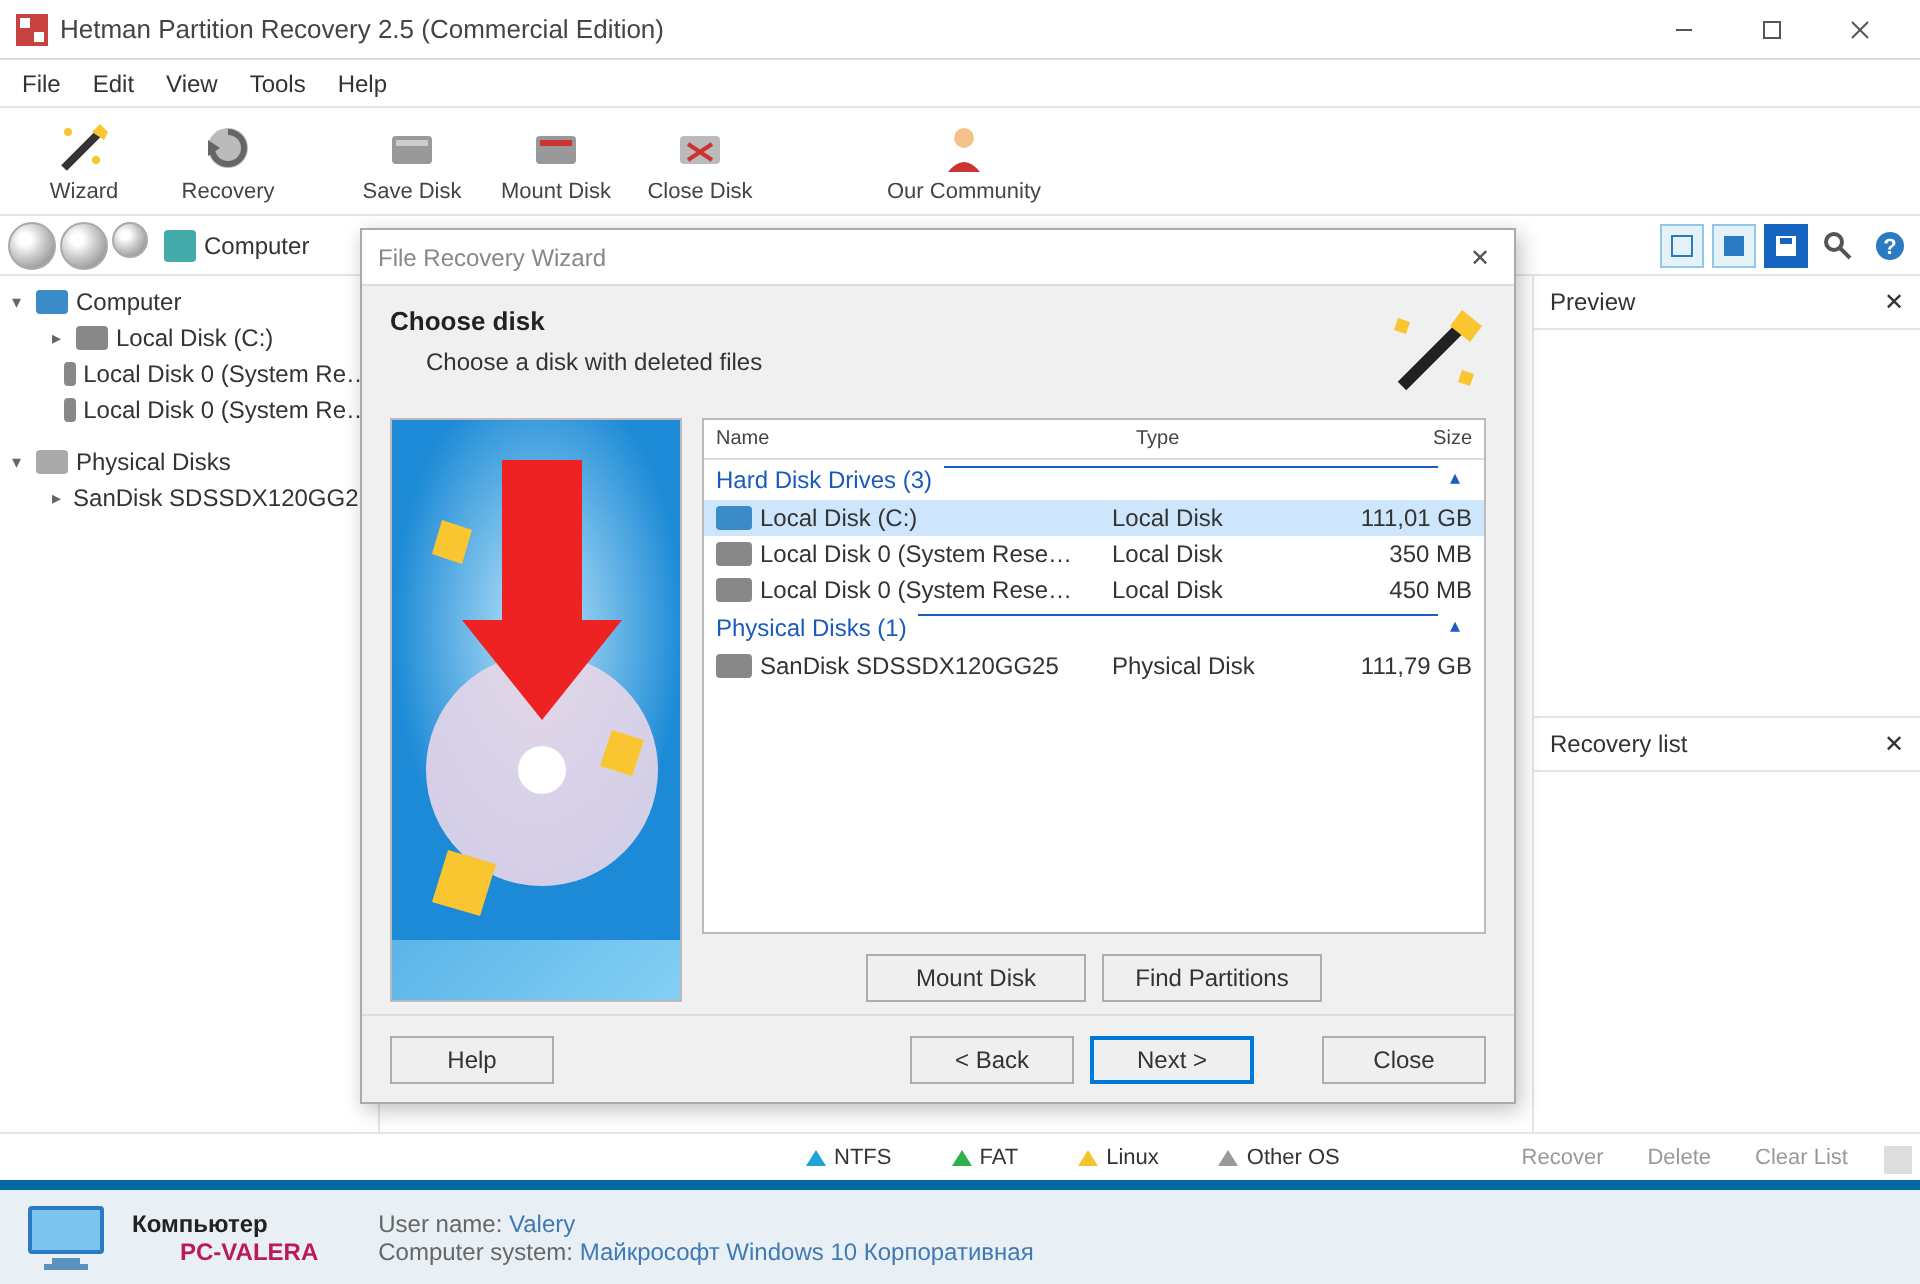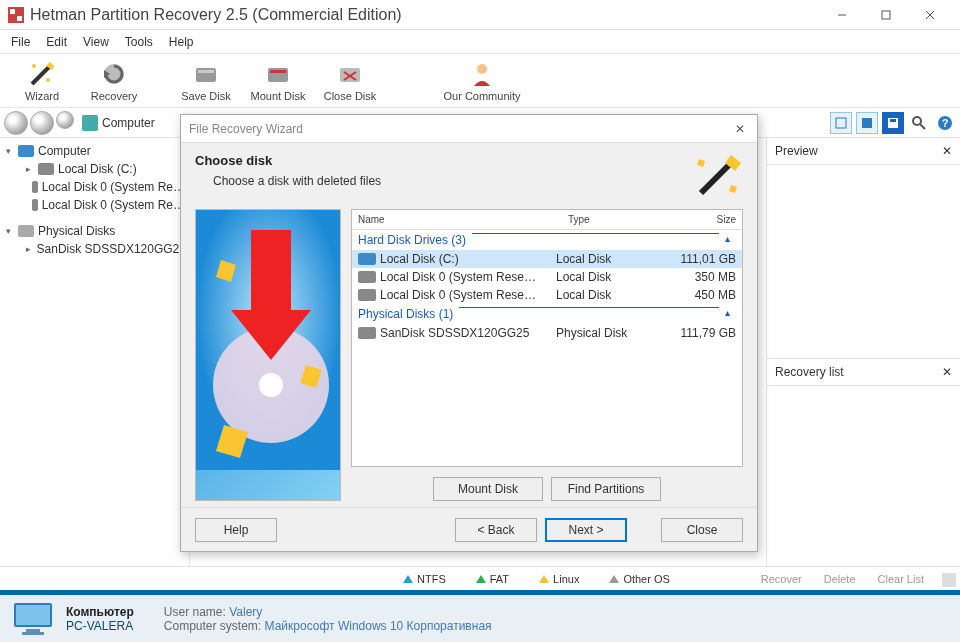--- a/index.html
+++ b/index.html
@@ -1,21 +1,21 @@
 <!DOCTYPE html>
 <html><head>
 <meta charset="utf-8">
 <style>
 * { box-sizing: border-box; margin: 0; padding: 0; font-family: "Segoe UI", Tahoma, sans-serif; }
 body { width: 960px; height: 642px; background: #fff; overflow: hidden; font-size: 12px; color: #333; position: relative; }
 
 
 .titlebar { height: 30px; background: #fff; border-bottom: 1px solid #ddd; display: flex; align-items: center; padding: 0 8px; }
 .titlebar .logo { width: 16px; height: 16px; margin-right: 6px; }
-.titlebar .title { flex: 1; font-size: 16px; color: #444; }
+.titlebar .title { flex: 1; font-size: 13px; color: #444; }
 .titlebar .win-btn { width: 44px; height: 30px; display: flex; align-items: center; justify-content: center; color: #666; }
 
 
 .menubar { height: 24px; display: flex; align-items: center; padding: 0 3px; border-bottom: 1px solid #e5e5e5; }
 .menubar span { padding: 2px 8px; font-size: 12px; }
 
 
 .toolbar { height: 54px; display: flex; align-items: center; padding: 0 8px; border-bottom: 1px solid #e5e5e5; gap: 4px; }
 .tool-item { display: flex; flex-direction: column; align-items: center; width: 68px; cursor: pointer; }
 .tool-item .ticon { width: 28px; height: 28px; margin-bottom: 2px; display:flex; align-items:center; justify-content:center;}
@@ -57,21 +57,21 @@
 .actions { margin-left: auto; display: flex; gap: 6px; color:#999;}
 .actions span { padding: 2px 4px; }
 .actions .ai { width:14px; height:14px; display:inline-block; vertical-align:middle;}
 
 
 .footer { height: 52px; background: #e8f0f6; display: flex; align-items: center; padding: 4px 12px; border-top:5px solid #0369a1;}
 .footer .comp-ico { width: 42px; height: 36px; margin-right: 12px; }
 .footer .col1 { margin-right: 30px; }
 .footer .ln { font-size: 12px; }
 .footer .bold { font-weight: 600; color: #222; }
-.footer .blue { color: #0c4a6e; font-weight:400;}
+.footer .blue { color: #be185d; font-weight:700;margin-left:24px;}
 .footer .lbl { color: #666; }
 .footer .val-blue { color: #4179b3; }
 
 
 .dialog { position: absolute; left: 180px; top: 114px; width: 578px; height: 438px; background: #f0f0f0; border: 1px solid #aaa; box-shadow: 2px 3px 10px rgba(0,0,0,0.25); display: flex; flex-direction: column; }
 .dlg-title { height: 28px; background: #fff; border-bottom: 1px solid #ddd; display: flex; align-items: center; padding: 0 8px; font-size: 12px; color: #888; }
 .dlg-title .dx { margin-left: auto; width: 18px; text-align: center; cursor: pointer; color:#555;}
 .dlg-header { padding: 10px 14px 8px 14px; display: flex; align-items: flex-start; }
 .dlg-header .th { flex: 1; }
 .dlg-header .h1 { font-size: 13px; font-weight: 600; color: #222; margin-bottom: 6px; }

